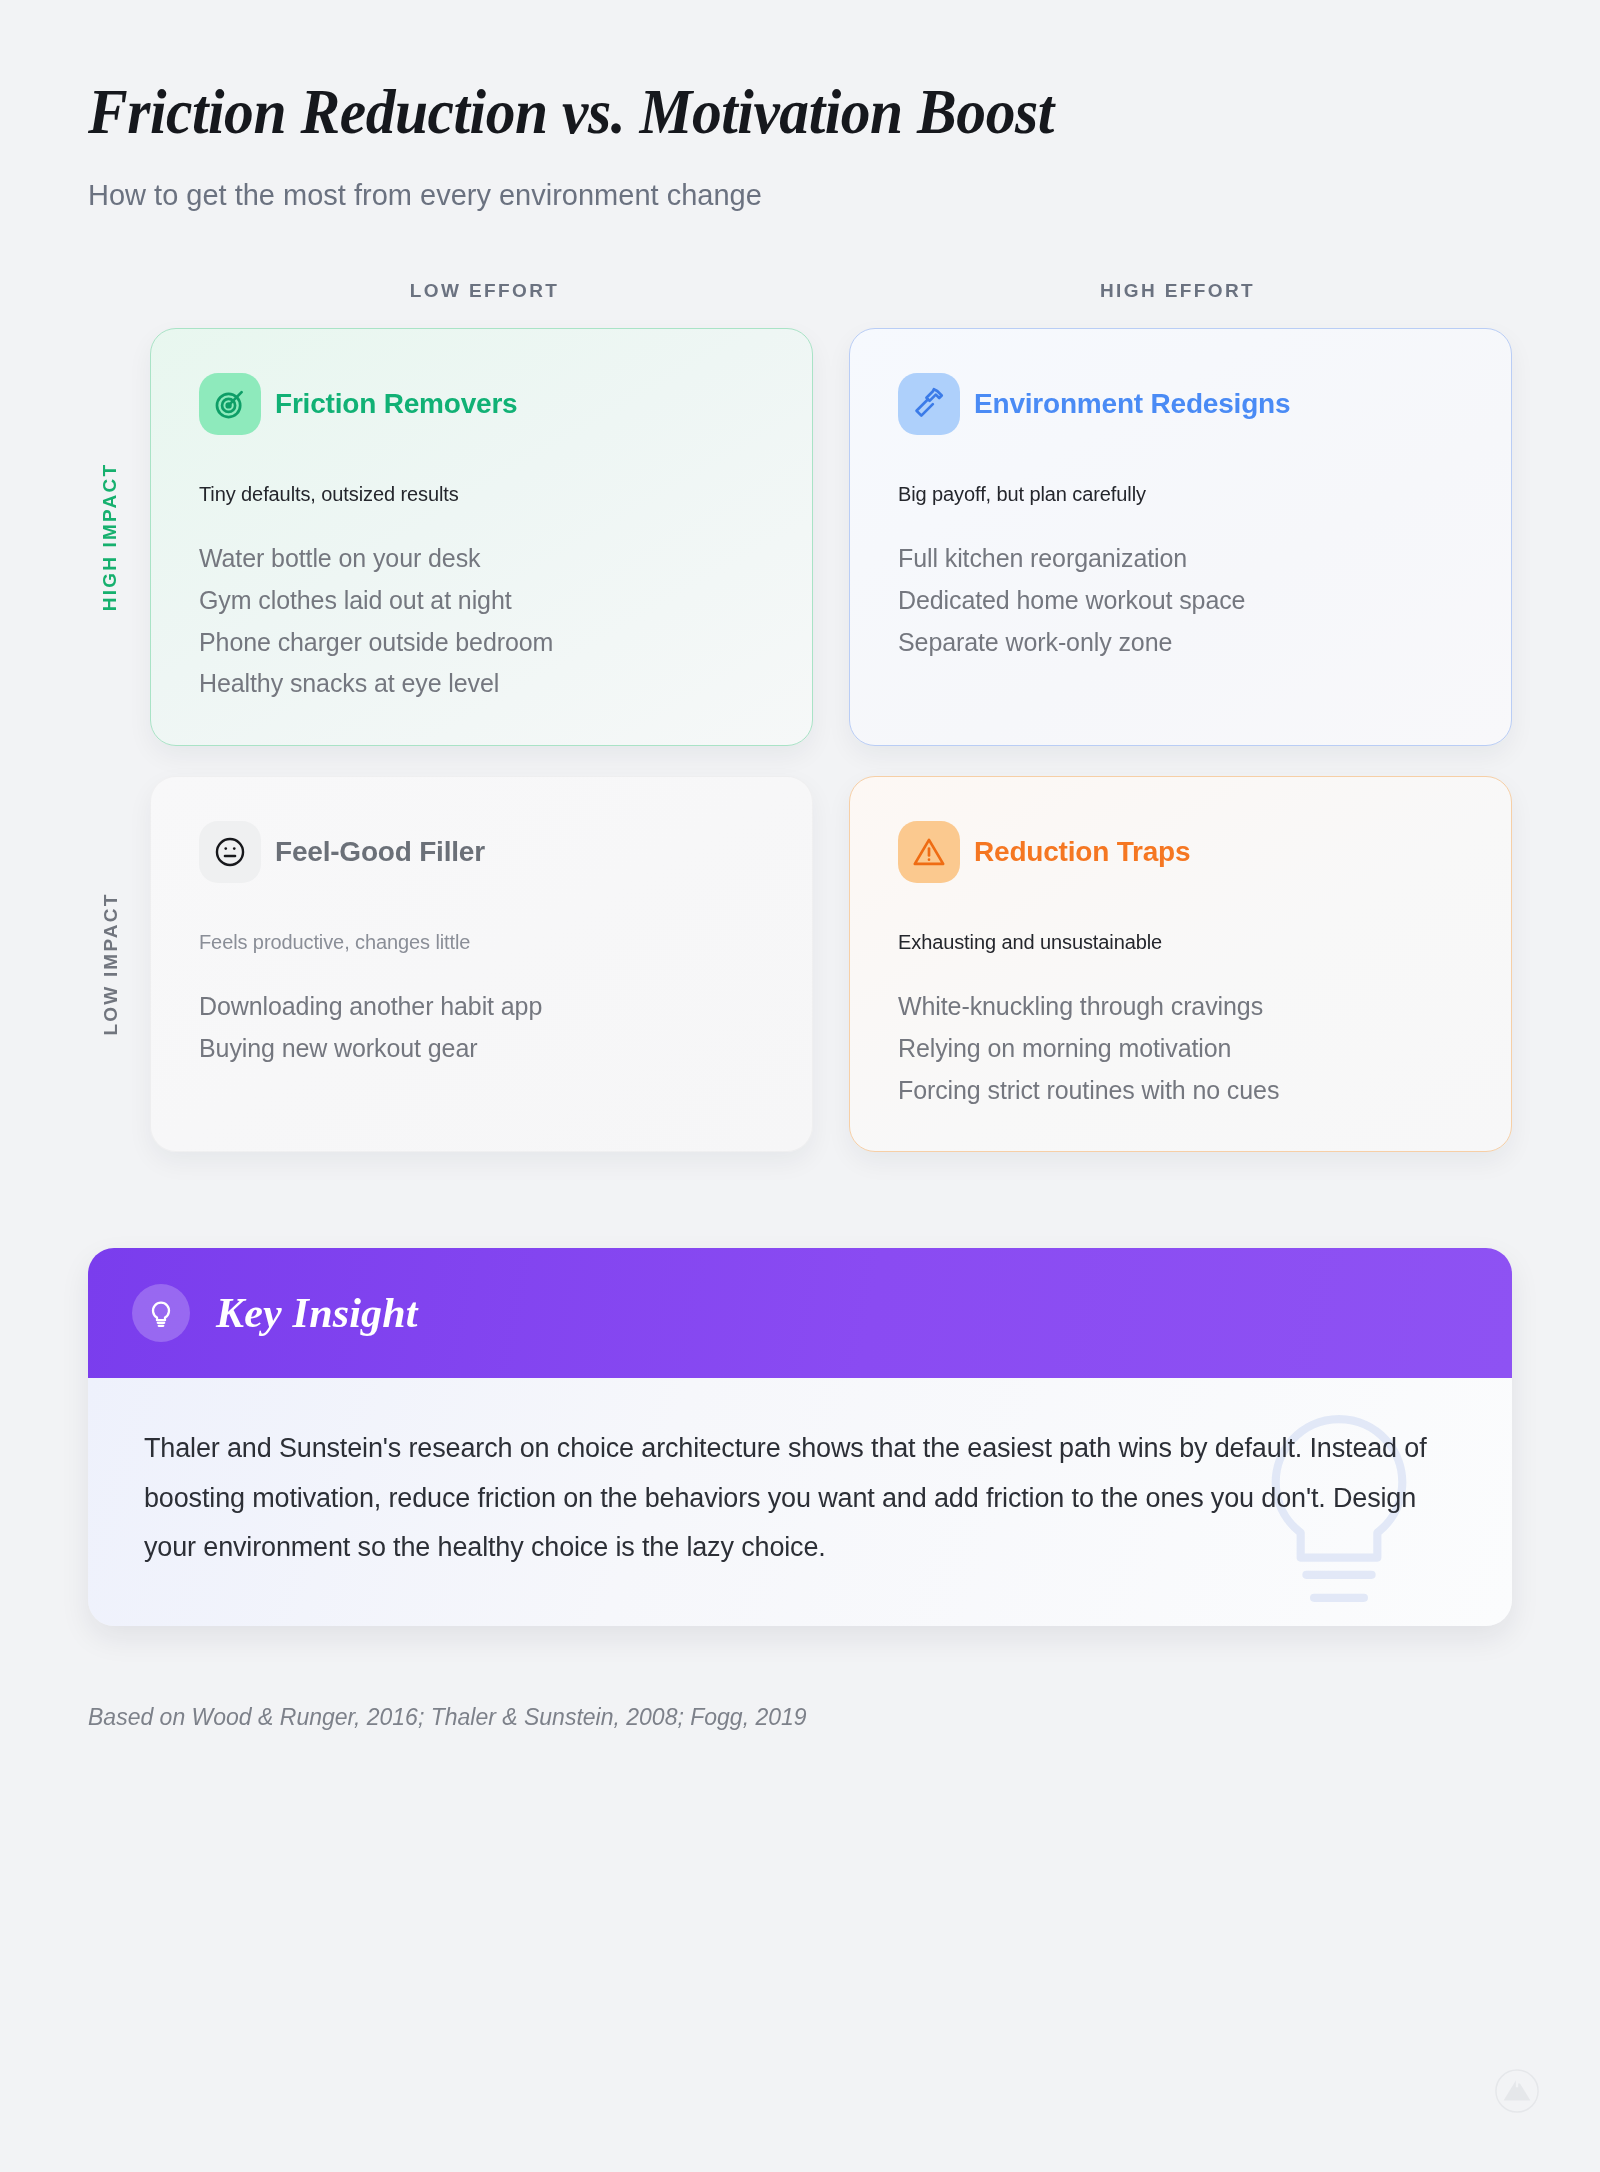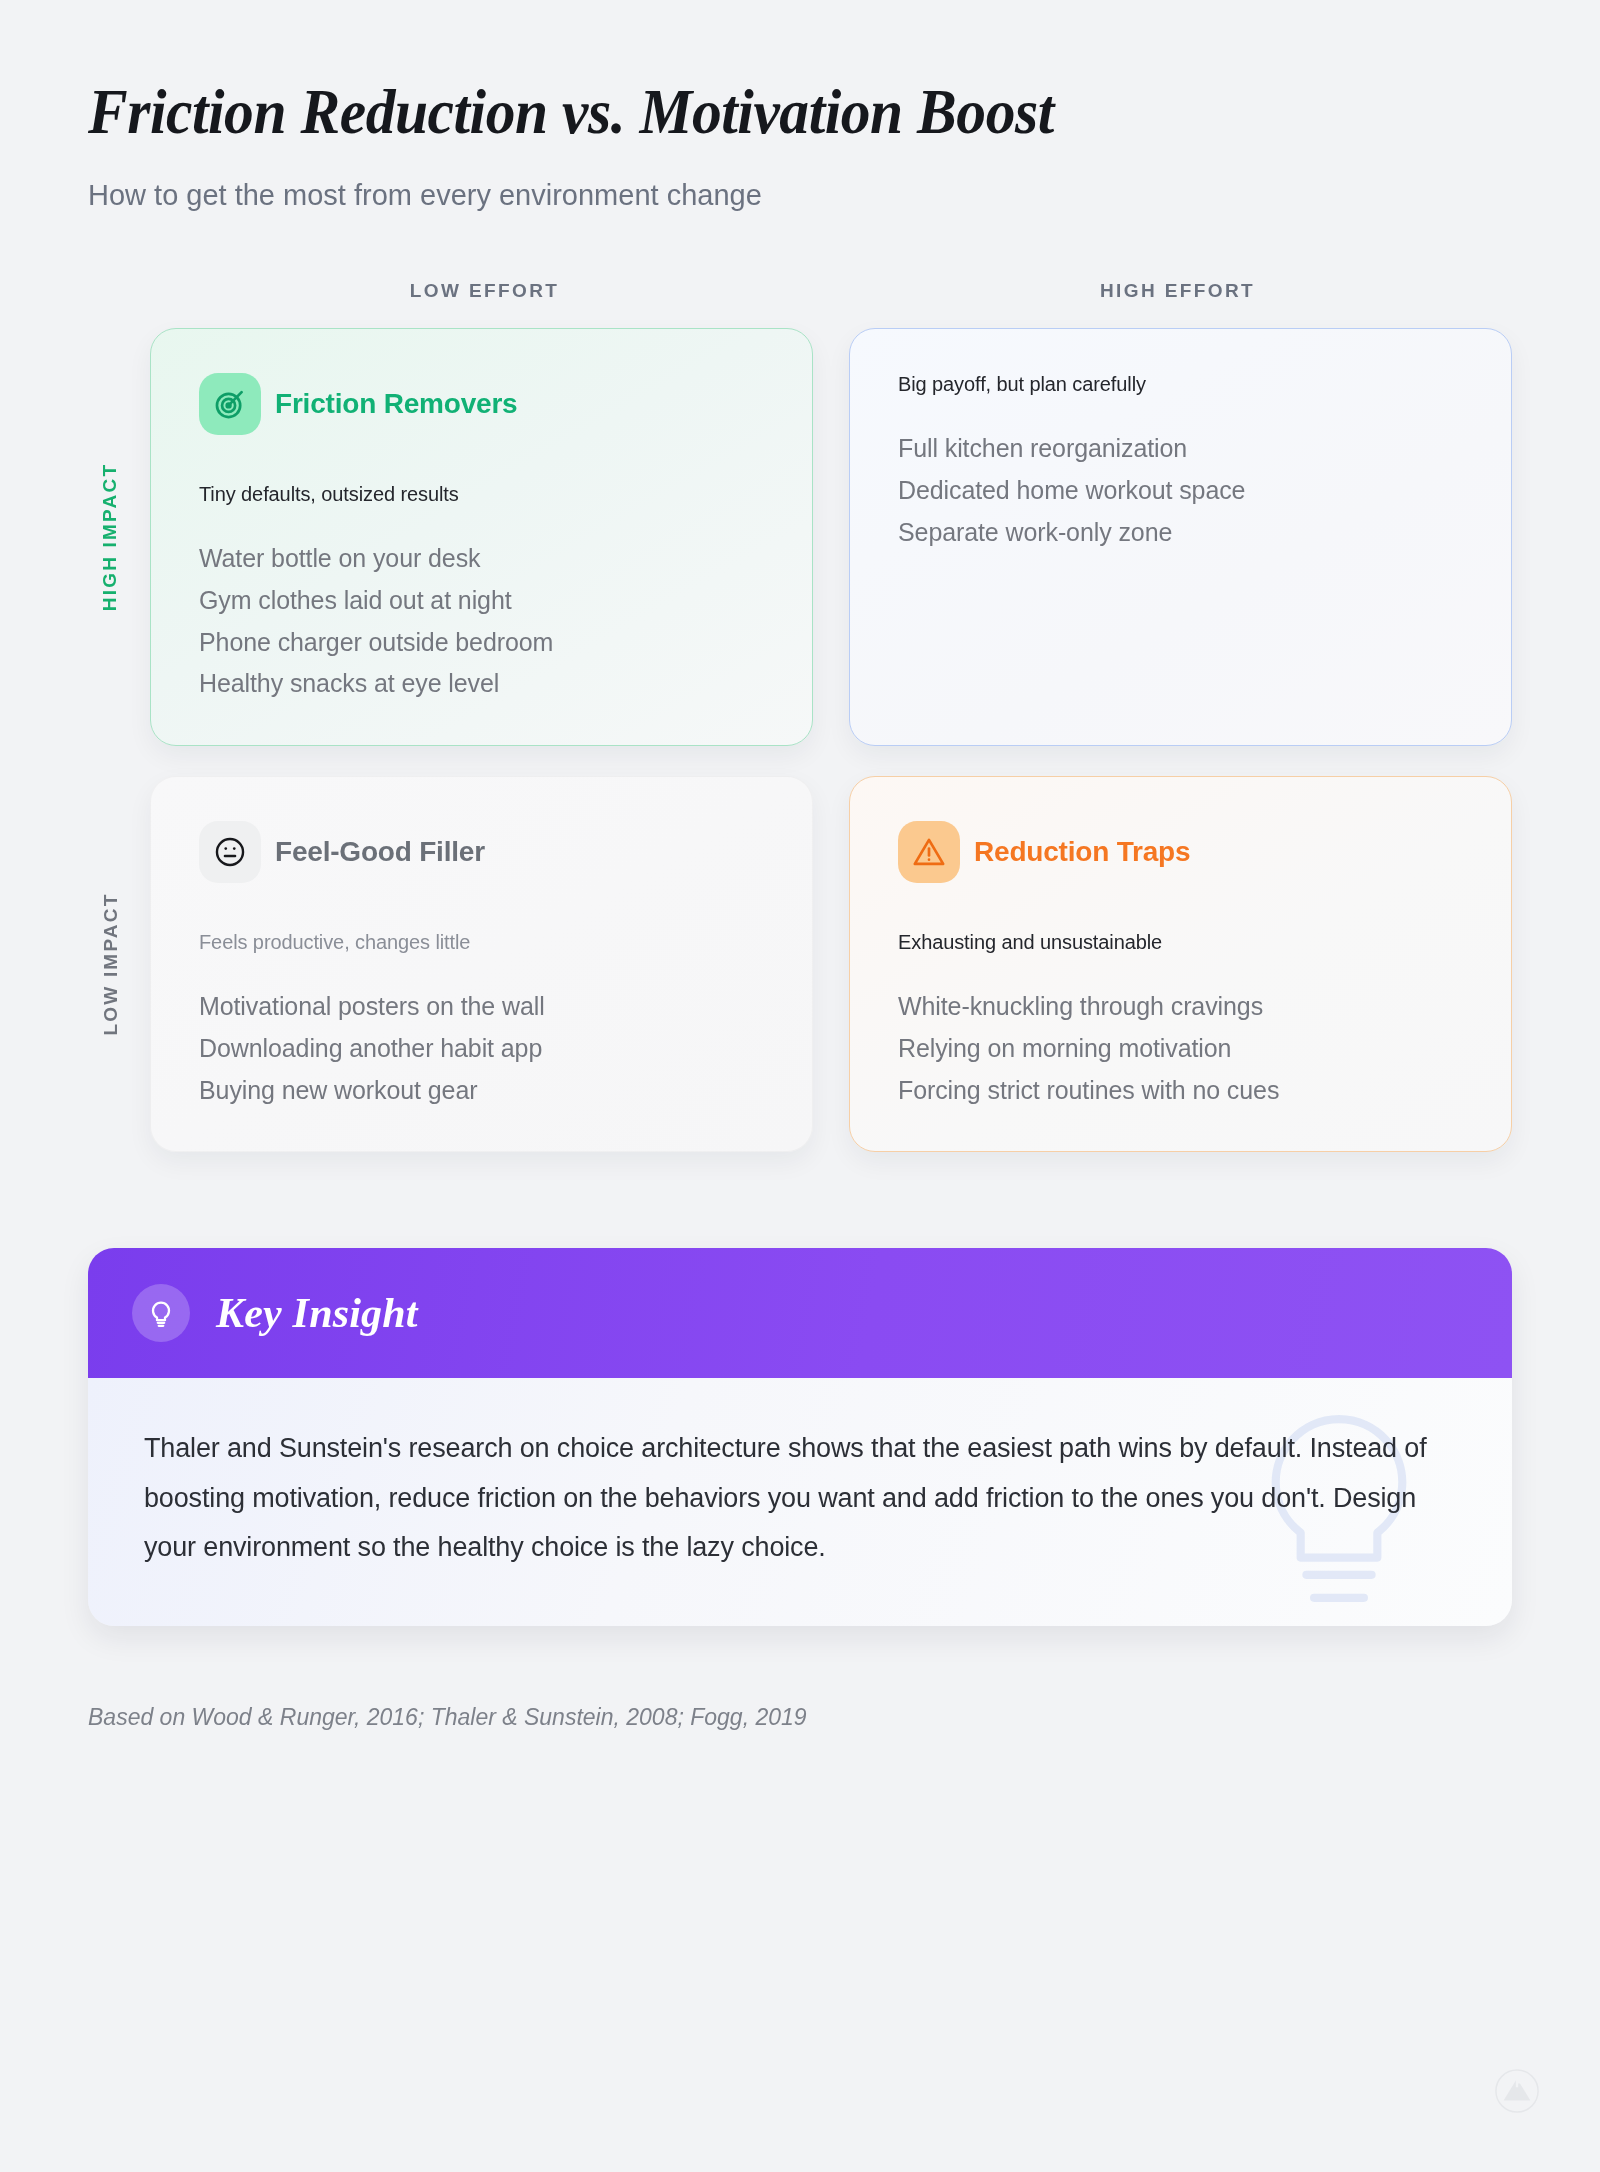--- a/index.html
+++ b/index.html
@@ -243,20 +243,29 @@
         <div class="tagline">Tiny defaults, outsized results</div>
         <ul class="items">
           <li>Water bottle on your desk</li>
           <li>Gym clothes laid out at night</li>
           <li>Phone charger outside bedroom</li>
           <li>Healthy snacks at eye level</li>
         </ul>
       </div>
 
       <div class="card blue">
+        <div class="card-head">
+          <div class="badge blue">
+            <svg viewBox="0 0 24 24" fill="none" stroke="#3b7be8" stroke-width="1.9" stroke-linecap="round" stroke-linejoin="round">
+              <path d="M14.6 3.2 L10.2 7.6 L12.4 9.8 L16.8 5.4 L19.2 7.8 L21 6 L17.8 2.8 L15.4 1.6 Z"></path>
+              <path d="M11.3 8.7 L3.2 16.8 L6.6 20.2 L14.7 12.1"></path>
+            </svg>
+          </div>
+          <div class="card-title blue">Environment Redesigns</div>
+        </div>
         <div class="tagline">Big payoff, but plan carefully</div>
         <ul class="items">
           <li>Full kitchen reorganization</li>
           <li>Dedicated home workout space</li>
           <li>Separate work-only zone</li>
         </ul>
       </div>
     </div>
 
     <div class="row">
@@ -271,21 +280,20 @@
               <circle cx="12" cy="12" r="9.2"></circle>
               <path d="M8.4 14.8 H15.6"></path>
               <circle cx="9" cy="9.6" r="0.95" fill="#17181c" stroke="none"></circle>
               <circle cx="15" cy="9.6" r="0.95" fill="#17181c" stroke="none"></circle>
             </svg>
           </div>
           <div class="card-title gray">Feel-Good Filler</div>
         </div>
         <div class="tagline muted">Feels productive, changes little</div>
         <ul class="items">
-          <li>Motivational posters on the wall</li>
           <li>Downloading another habit app</li>
           <li>Buying new workout gear</li>
         </ul>
       </div>
 
       <div class="card orange">
         <div class="card-head">
           <div class="badge orange">
             <svg viewBox="0 0 24 24" fill="none" stroke="#ef6c13" stroke-width="1.9" stroke-linecap="round" stroke-linejoin="round">
               <path d="M12 3.4 L22 20.4 H2 Z"></path>

